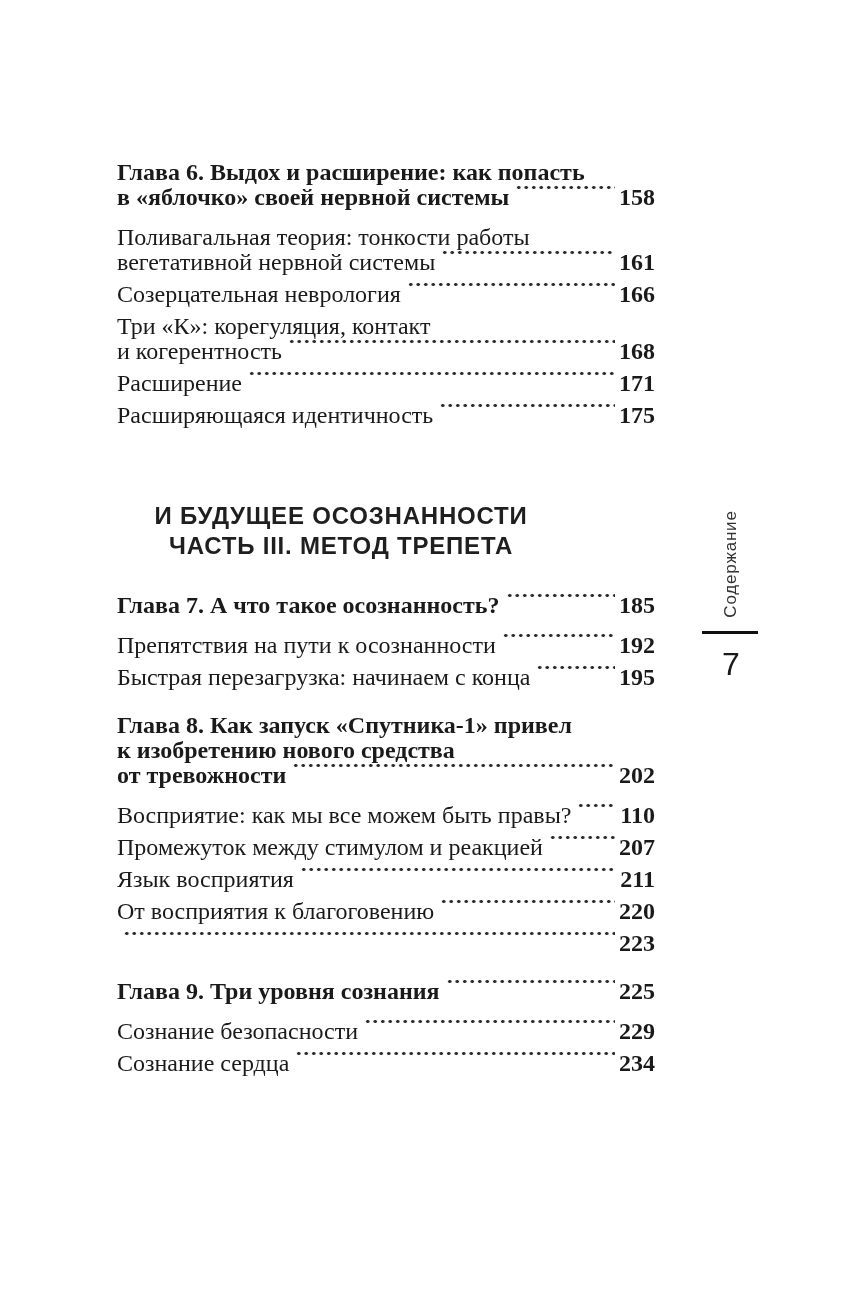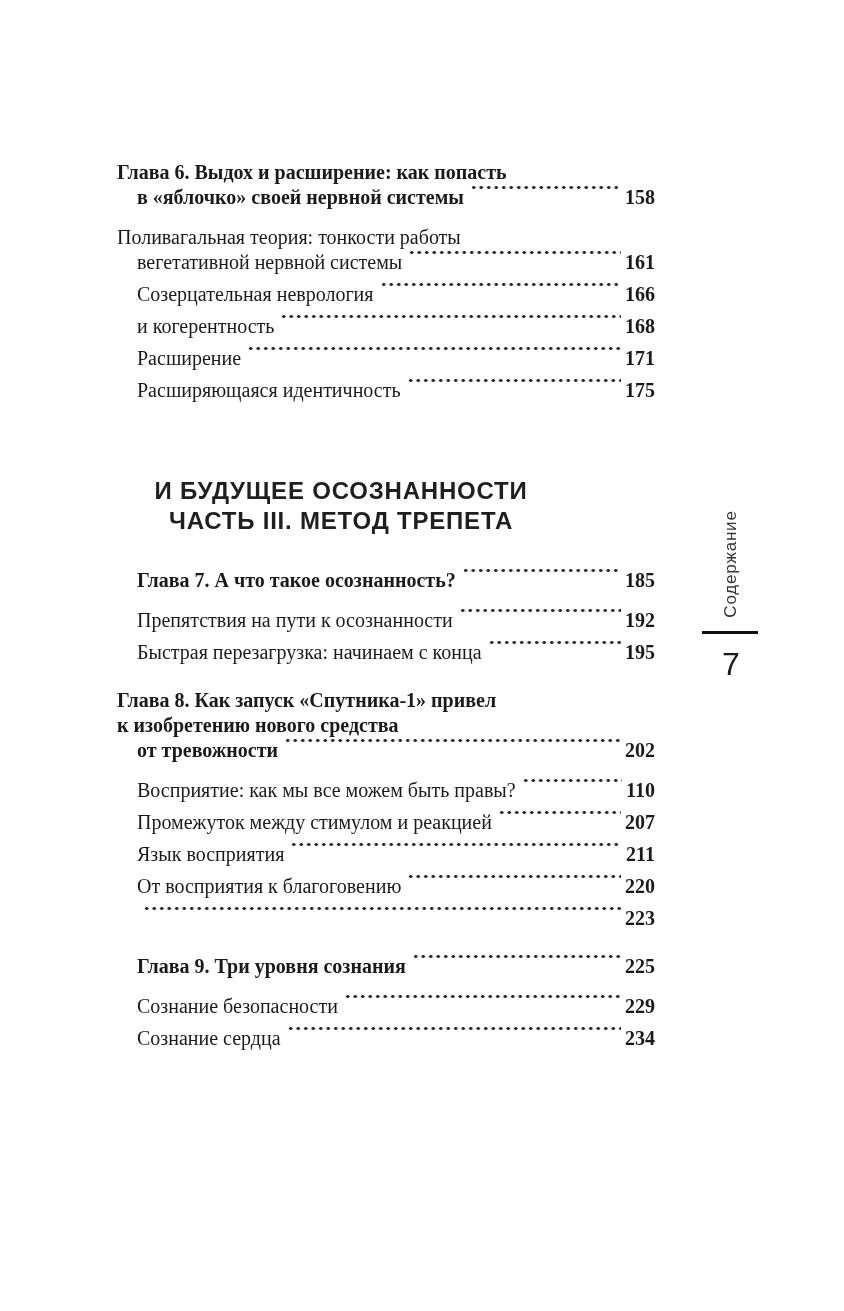--- a/index.html
+++ b/index.html
@@ -12,36 +12,35 @@
     color: #1a1a1a;
     overflow: hidden;
   }
   .toc {
     position: absolute;
     left: 117px;
     top: 160px;
     width: 538px;
   }
   .entry {
-    font-size: 20px;
+    font-size: 24px;
     line-height: 25px;
     margin-bottom: 7px;
   }
   .entry .line { white-space: nowrap; }
   .entry.chapter {
     font-weight: bold;
     margin-top: 23px;
     margin-bottom: 15px;
   }
   .entry.chapter:first-child { margin-top: 0; }
   .row {
     display: flex;
     align-items: flex-end;
     flex-wrap: nowrap;
-    margin-left: 20px;
   }
   .t { white-space: nowrap; flex: 0 0 auto; }
   .leader {
     flex: 1 1 auto;
     min-width: 14px;
     height: 5px;
     margin: 0 4px 0 6px;
     align-self: baseline;
     background-image: radial-gradient(circle, #2b2b2b 1.4px, rgba(0,0,0,0) 1.9px);
     background-size: 7.5px 5px;
@@ -114,20 +113,21 @@
         </div>
       </div>
       <div class="entry section">
         <div class="row">
           <span class="t">Созерцательная неврология</span>
           <span class="leader"></span>
           <span class="pg">166</span>
         </div>
       </div>
       <div class="entry section">
+        <div class="line">Три «К»: корегуляция, контакт</div>
         <div class="row">
           <span class="t">и когерентность</span>
           <span class="leader"></span>
           <span class="pg">168</span>
         </div>
       </div>
       <div class="entry section">
         <div class="row">
           <span class="t">Расширение</span>
           <span class="leader"></span>

